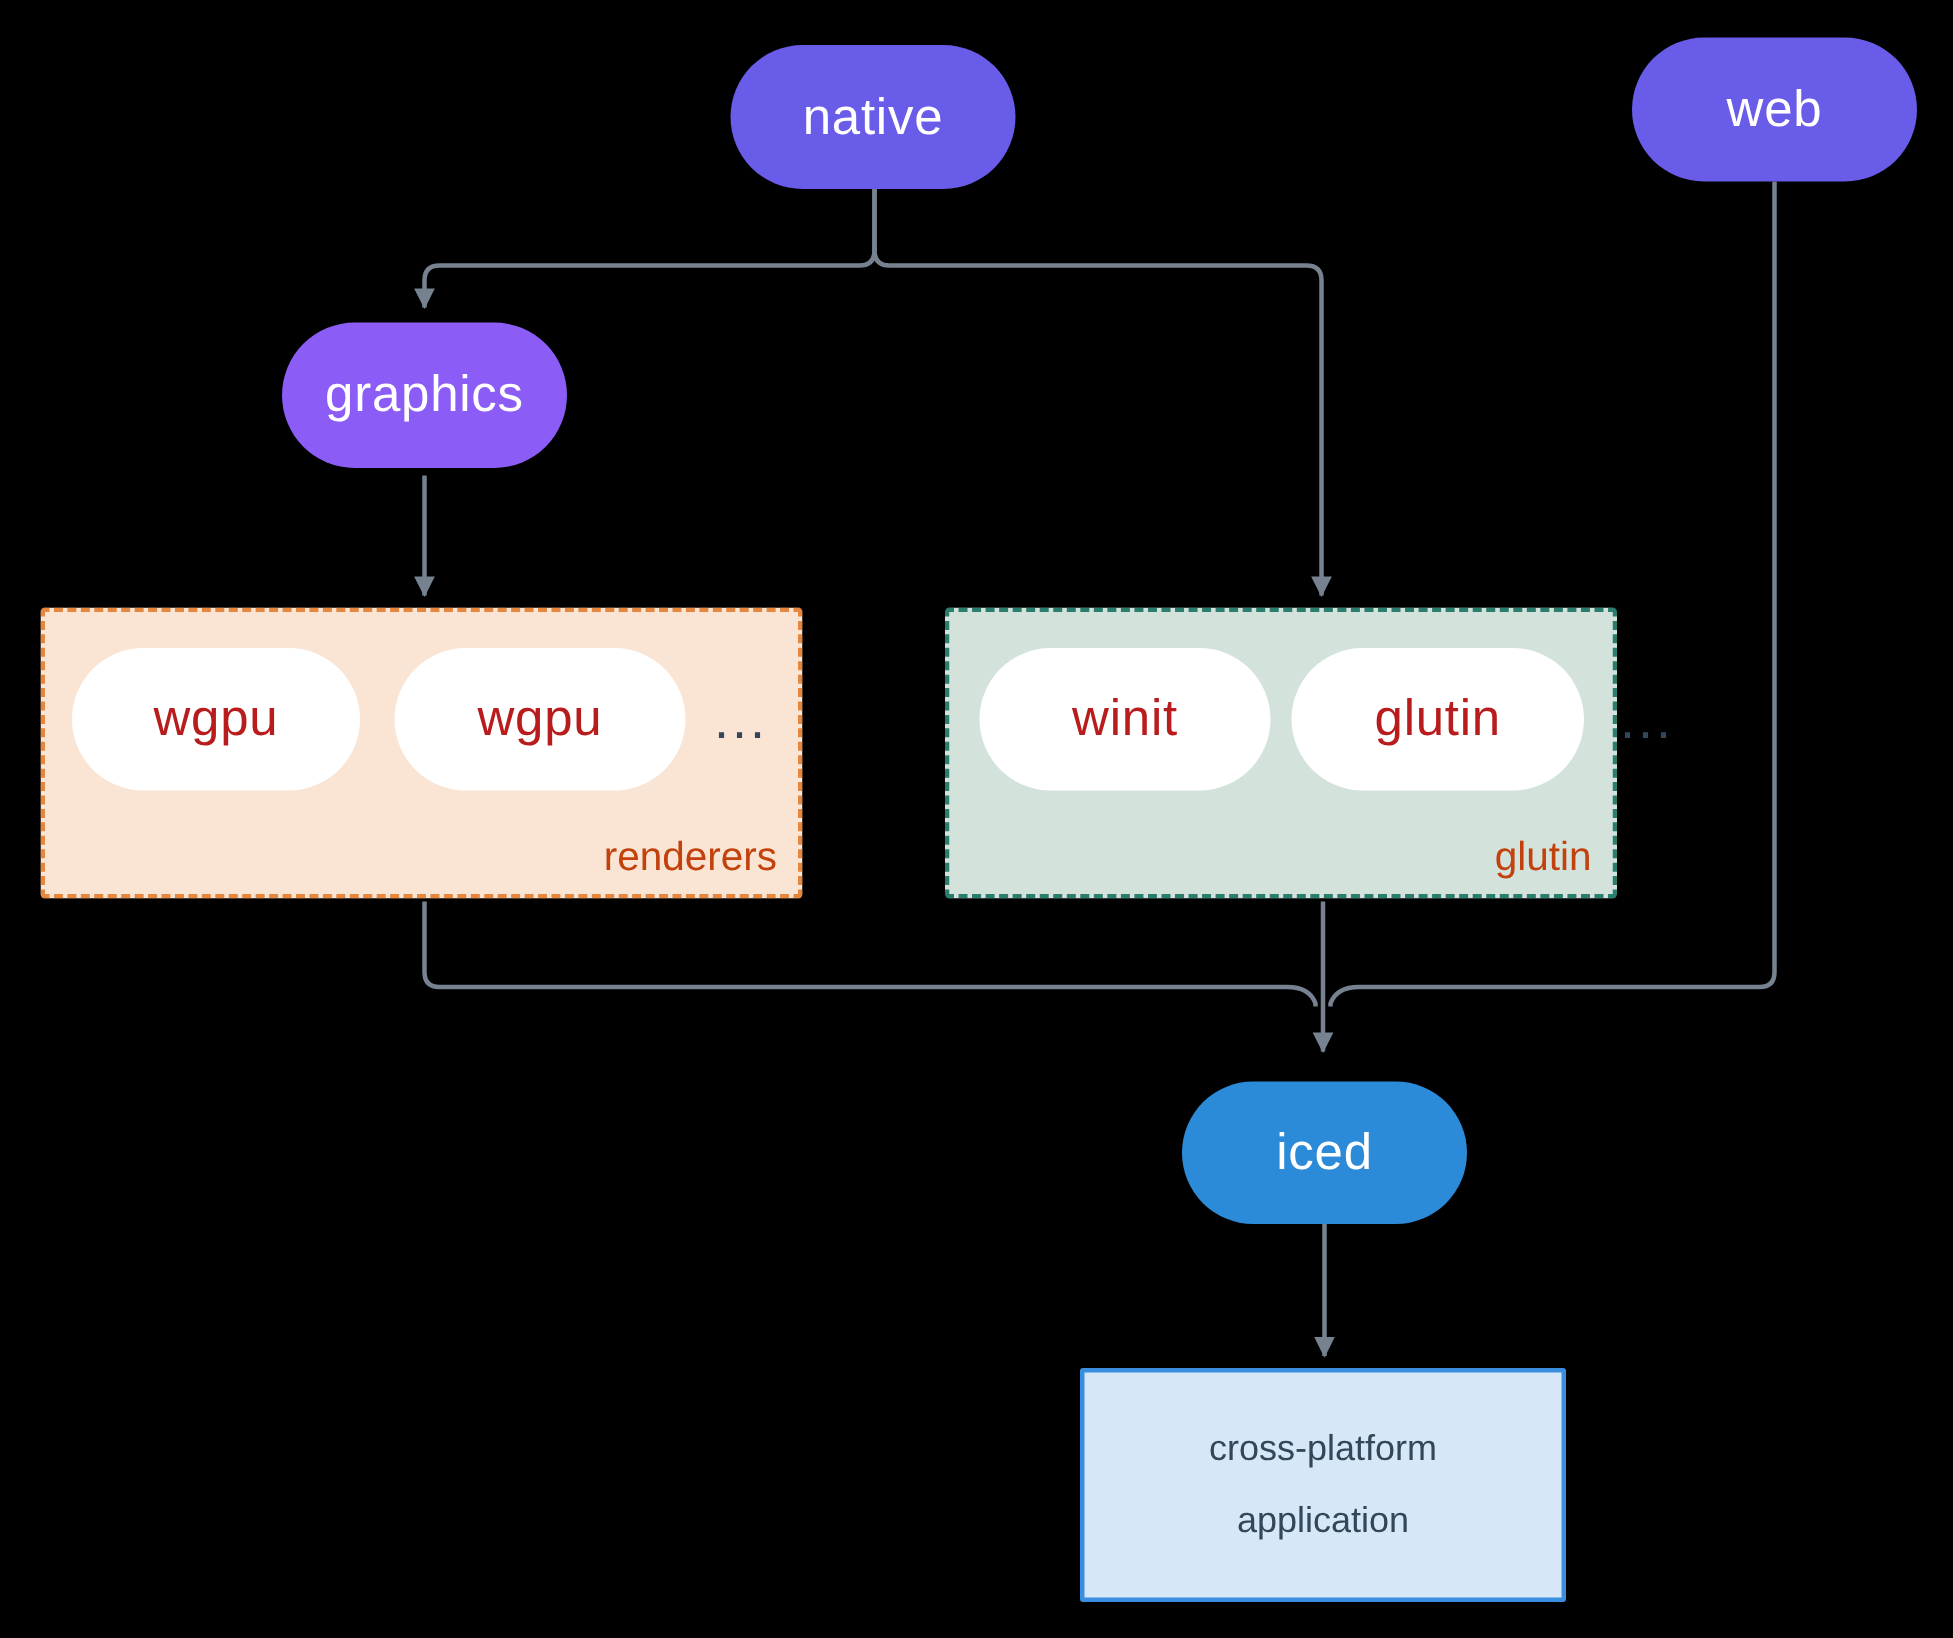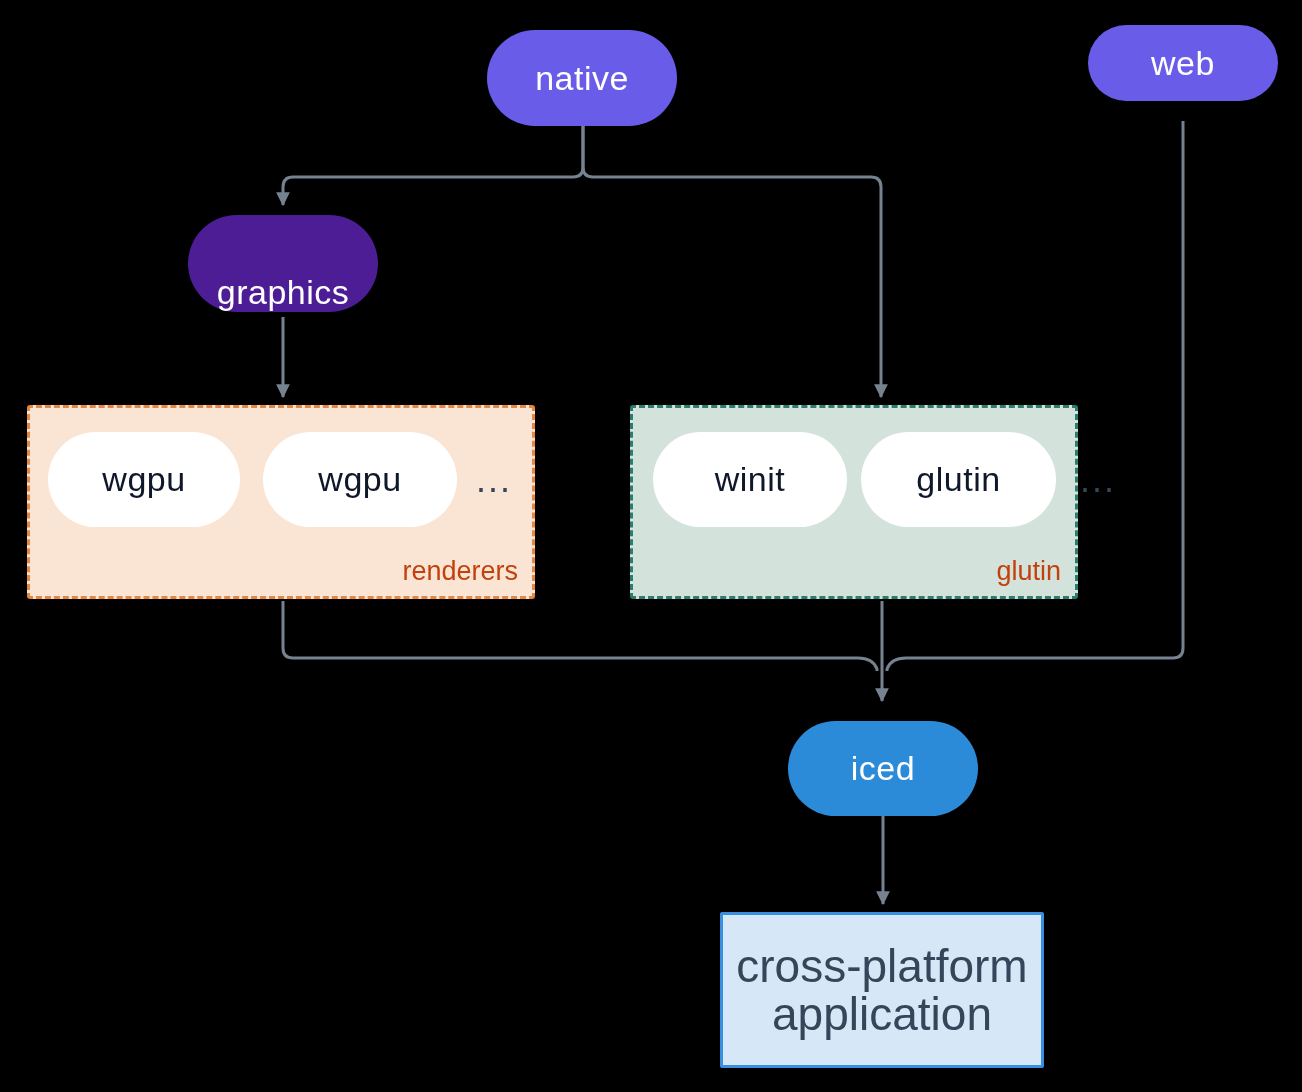--- a/index.html
+++ b/index.html
@@ -27,26 +27,26 @@
     position: absolute;
     display: flex;
     align-items: center;
     justify-content: center;
     border-radius: 60px;
     font-size: 34px;
     letter-spacing: 0.5px;
   }
   .pill.colored { color: #ffffff; }
   .pill.native   { left: 487px; top:  30px; width: 190px; height: 96px; background: #695ce8; }
-  .pill.web      { left: 1088px; top:  25px; width: 190px; height: 76px; background: #695ce8; }
-  .pill.graphics { left: 188px; top: 215px; width: 190px; height: 97px; background: #4c1d95; align-items: flex-end; }
+  .pill.web      { left: 1088px; top:  25px; width: 190px; height: 96px; background: #695ce8; }
+  .pill.graphics { left: 188px; top: 215px; width: 190px; height: 97px; background: #8b5cf6; }
   .pill.iced     { left: 788px; top: 721px; width: 190px; height: 95px; background: #2c8bd8; text-align: center; }
   .pill.white {
     background: #ffffff;
-    color: #0f172a;
+    color: #b91c1c;
   }
   .group {
     position: absolute;
     top: 405px;
     height: 194px;
     box-sizing: border-box;
     border-radius: 3px;
   }
   .group.renderers {
     left: 27px;
@@ -94,21 +94,21 @@
     height: 156px;
     box-sizing: border-box;
     background: #d6e8f8;
     border: 3px solid #3a8ee0;
     border-radius: 2px;
     display: flex;
     flex-direction: column;
     align-items: center;
     justify-content: center;
     color: #33465a;
-    font-size: 46px;
+    font-size: 24px;
     line-height: 48px;
     text-align: center;
   }
 </style>
 </head>
 <body>
 
 <div class="stage">
 
   <svg class="edges" viewBox="0 0 1302 1092" aria-hidden="true">

